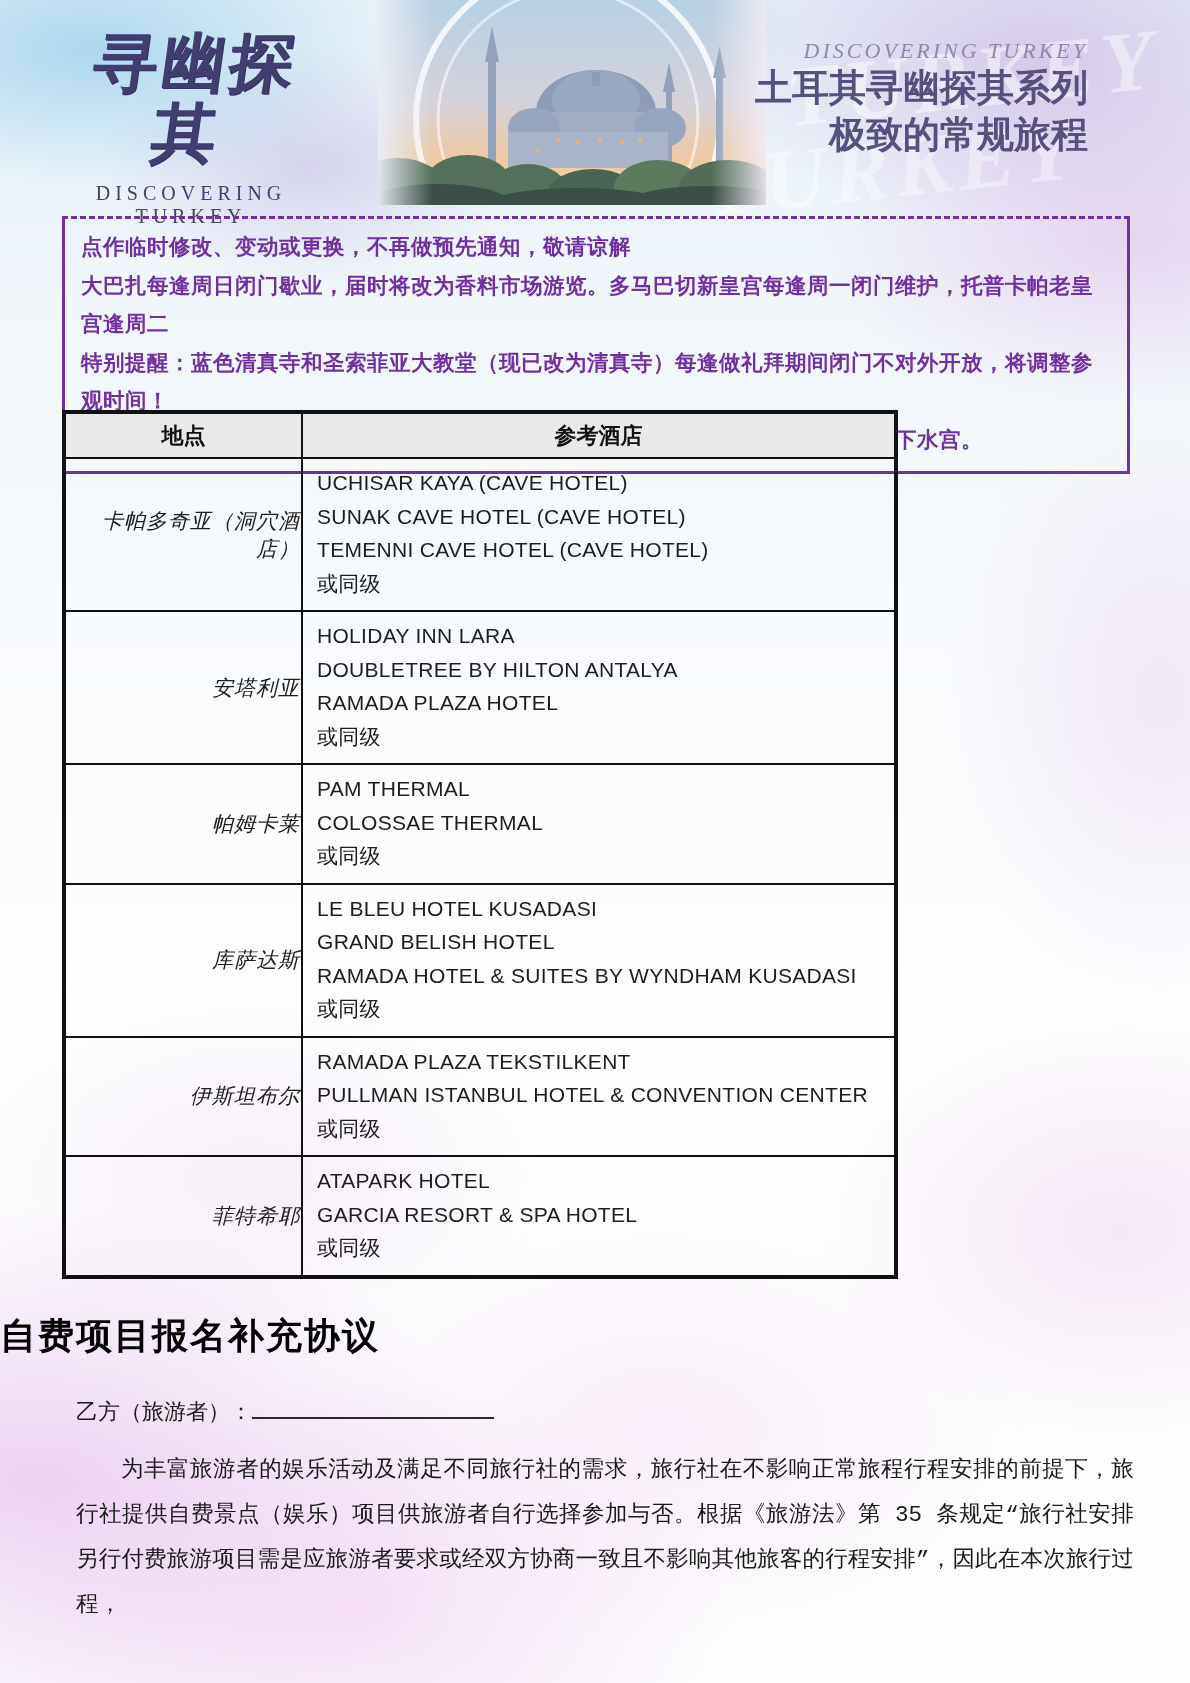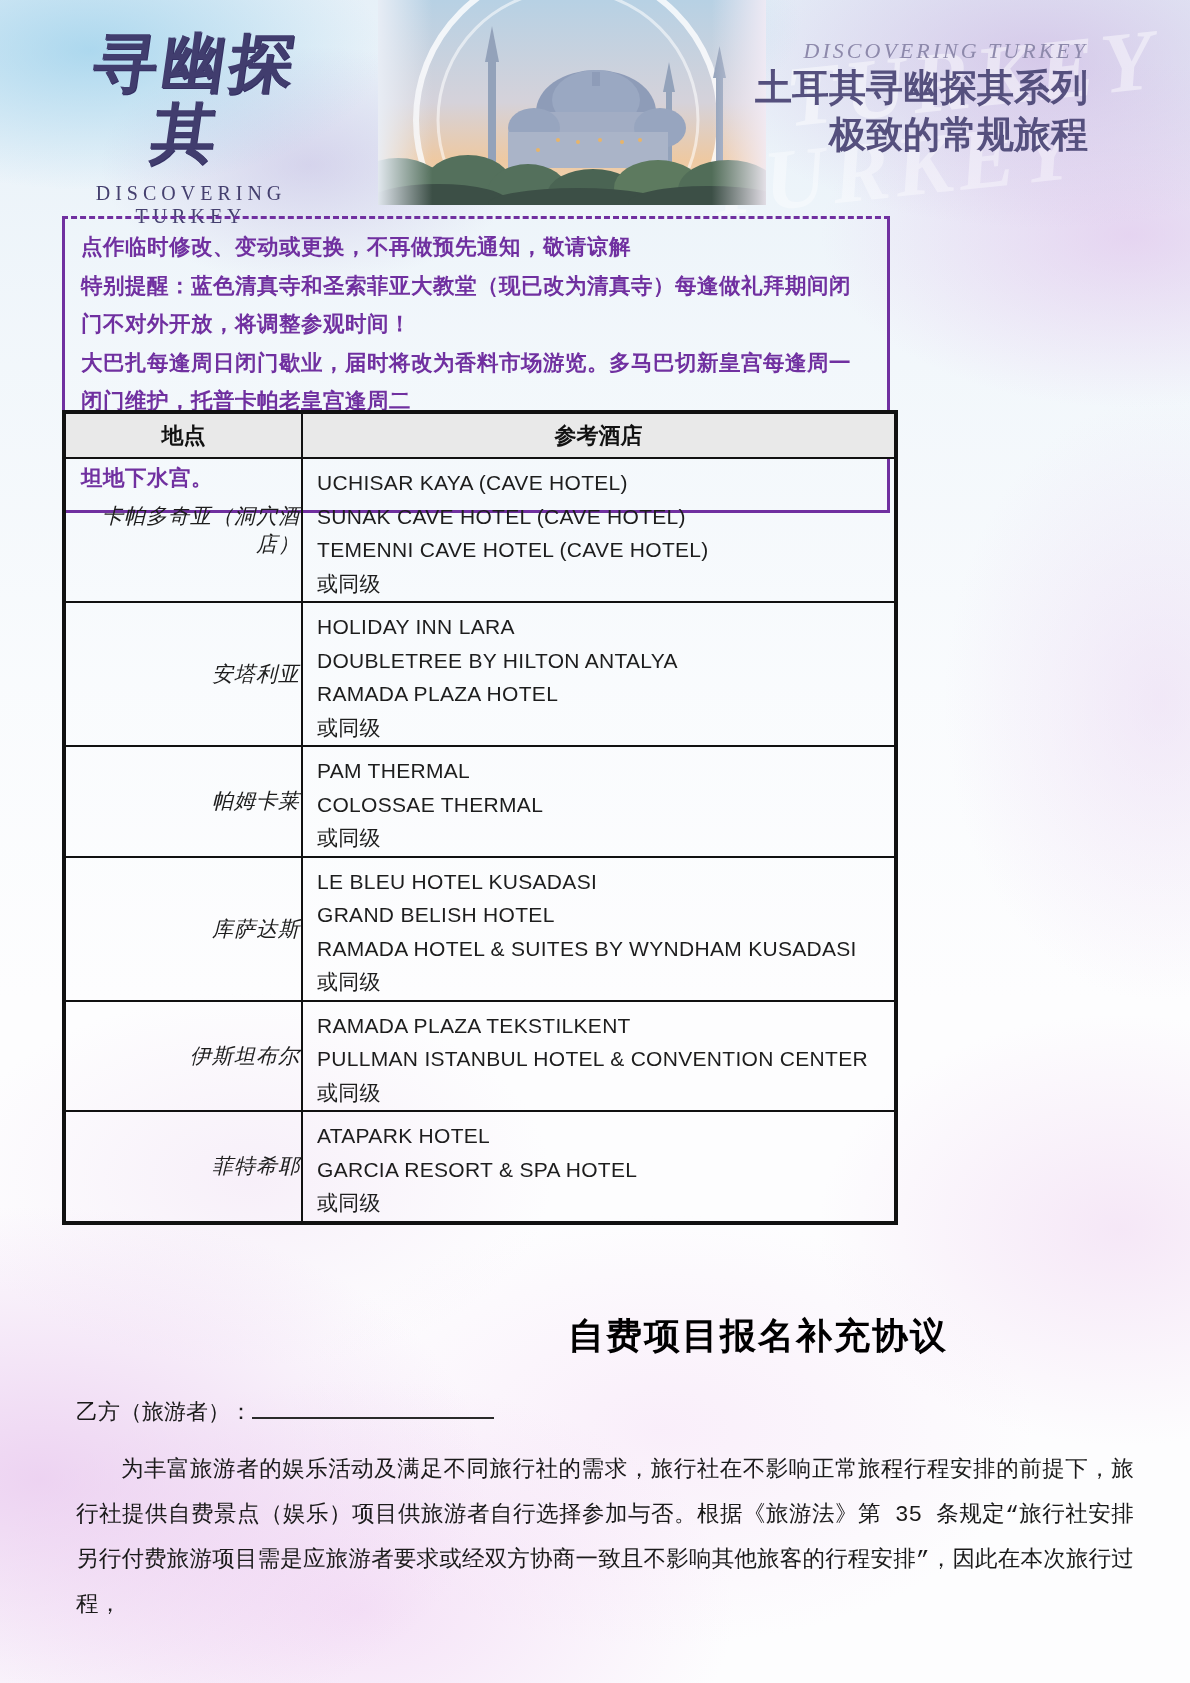--- a/index.html
+++ b/index.html
@@ -31,33 +31,33 @@
   .logo-title{font-size:64px;font-weight:900;color:#413d6e;letter-spacing:4px;transform:skewX(-8deg);
     text-shadow:1px 1px 0 #353164;line-height:70px;}
   .logo-sub{margin-top:14px;font-family:"Liberation Serif",serif;font-size:20px;letter-spacing:5px;color:#45406f;}
   .photo{position:absolute;left:378px;top:0;width:388px;height:205px;}
   .photo-fade{position:absolute;left:378px;top:0;width:388px;height:205px;
     background:linear-gradient(90deg, rgba(233,238,246,.95) 0%, rgba(233,238,246,0) 14%, rgba(243,236,246,0) 86%, rgba(243,236,246,.9) 100%);}
   .right-head{position:absolute;right:102px;top:38px;text-align:right;}
   .right-kicker{font-family:"Liberation Serif",serif;font-style:italic;font-size:22px;letter-spacing:3px;color:#8d89ab;}
   .right-line{font-family:"Liberation Serif",serif;font-size:37px;font-weight:bold;color:#55507e;line-height:47px;text-align:right;}
   
-  .notice{position:absolute;top:216px;left:62px;width:828px;box-sizing:border-box;
+  .notice{position:absolute;top:216px;left:62px;width:1068px;box-sizing:border-box;
     border:3px solid #7030a0;border-top:3px dashed #7030a0;padding:9px 28px 12px 16px;}
   .notice-line{color:#7030a0;font-weight:bold;font-size:21.5px;line-height:38.5px;letter-spacing:.5px;}
   
   table.hotels{position:absolute;top:410px;left:62px;width:836px;border-collapse:collapse;
     border:4px solid #111;table-layout:fixed;}
   table.hotels th{border:2px solid #111;background:#e9e9e9;font-size:22px;font-weight:bold;height:41px;color:#111;}
   table.hotels td{border:2px solid #111;font-size:21px;color:#1d1d1d;vertical-align:middle;}
   td.loc{text-align:right;width:233px;letter-spacing:1px;font-style:italic;}
-  td.cell-hotels{padding:7px 6px 1px 14px;margin-left:20px;}
+  td.cell-hotels{padding:7px 6px 10px 14px;margin-left:20px;}
   .hotel-line{line-height:33.5px;letter-spacing:.3px;}
   
-  .agreement-title{position:absolute;top:1312px;left:0;width:948px;text-align:right;
+  .agreement-title{position:absolute;top:1312px;left:0;width:948px;text-align:left;
     font-size:36px;font-weight:900;color:#000;letter-spacing:2px;}
   .parties{position:absolute;top:1394px;left:76px;}
   .party-line{font-size:22px;color:#1a1a1a;line-height:36px;}
   .blank{display:inline-block;width:242px;border-bottom:2px solid #2a2a2a;height:22px;vertical-align:baseline;}
   .agreement-para{position:absolute;top:1448px;left:76px;width:1058px;font-size:22.5px;color:#1a1a1a;
     line-height:45px;text-indent:2em;text-align:justify;letter-spacing:.2px;font-family:Liberation Mono, monospace;}
 </style>
 </head>
 <body>
 
@@ -132,22 +132,22 @@
     <div class="right-head">
       <div class="right-kicker">DISCOVERING TURKEY</div>
       <div class="right-line">土耳其寻幽探其系列</div>
       <div class="right-line">极致的常规旅程</div>
     </div>
   </div>
 
   <div class="notice">
     <div>
         <div class="notice-line">点作临时修改、变动或更换，不再做预先通知，敬请谅解</div>
+        <div class="notice-line">大巴扎每逢周日闭门歇业，届时将改为香料市场游览。多马巴切新皇宫每逢周一闭门维护，托普卡帕老皇宫逢周二</div>
         <div class="notice-line">特别提醒：蓝色清真寺和圣索菲亚大教堂（现已改为清真寺）每逢做礼拜期间闭门不对外开放，将调整参观时间！</div>
-        <div class="notice-line">大巴扎每逢周日闭门歇业，届时将改为香料市场游览。多马巴切新皇宫每逢周一闭门维护，托普卡帕老皇宫逢周二</div>
         <div class="notice-line">闭门维护，如遇关门维护，则调整参观时间，如无法调整的则更改为参观耶莱巴坦地下水宫。</div>
       </div>
   </div>
 
   <table class="hotels">
     <thead>
       <tr>
         <th style="width:233px;">地点</th>
         <th>参考酒店</th>
       </tr>

